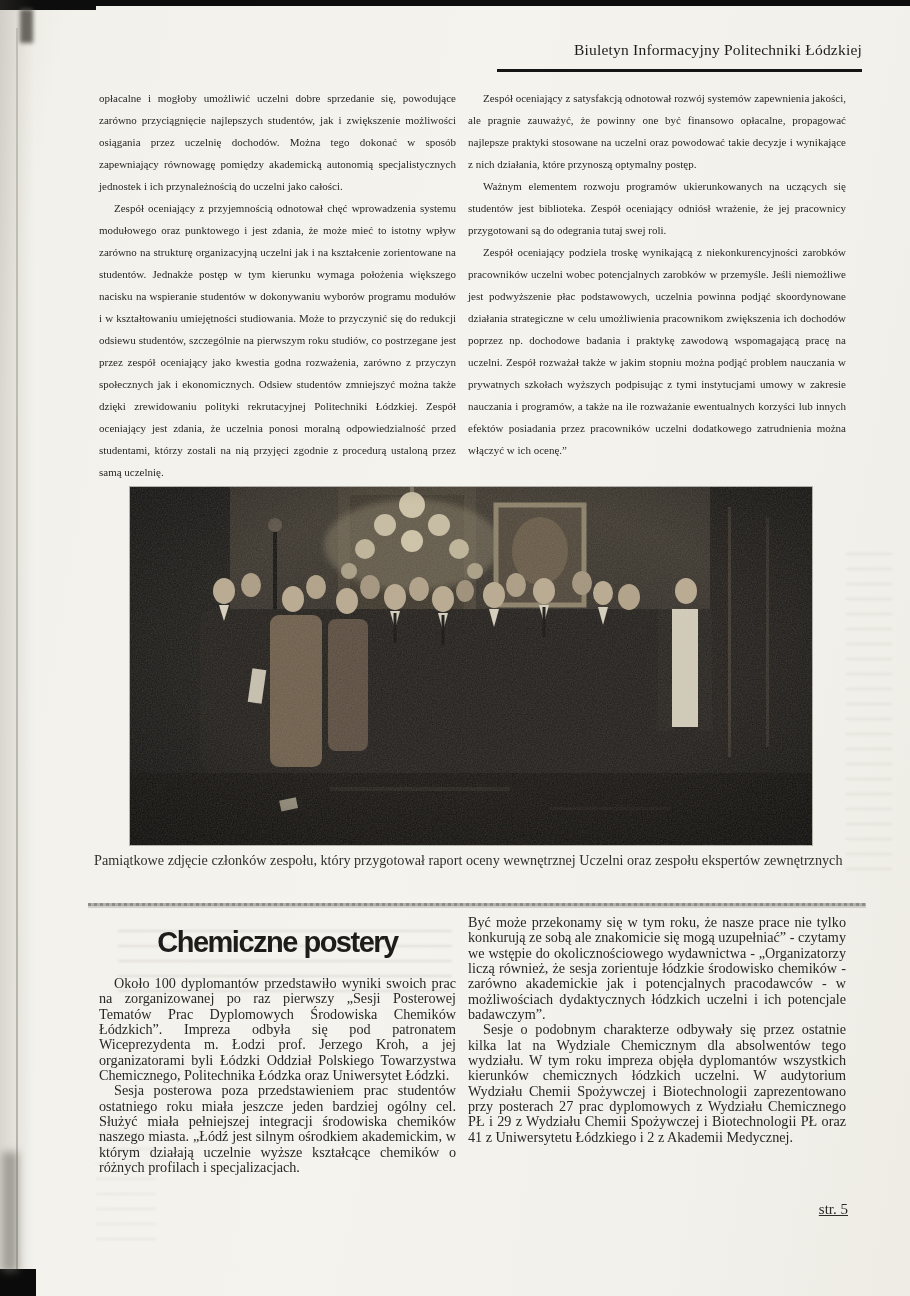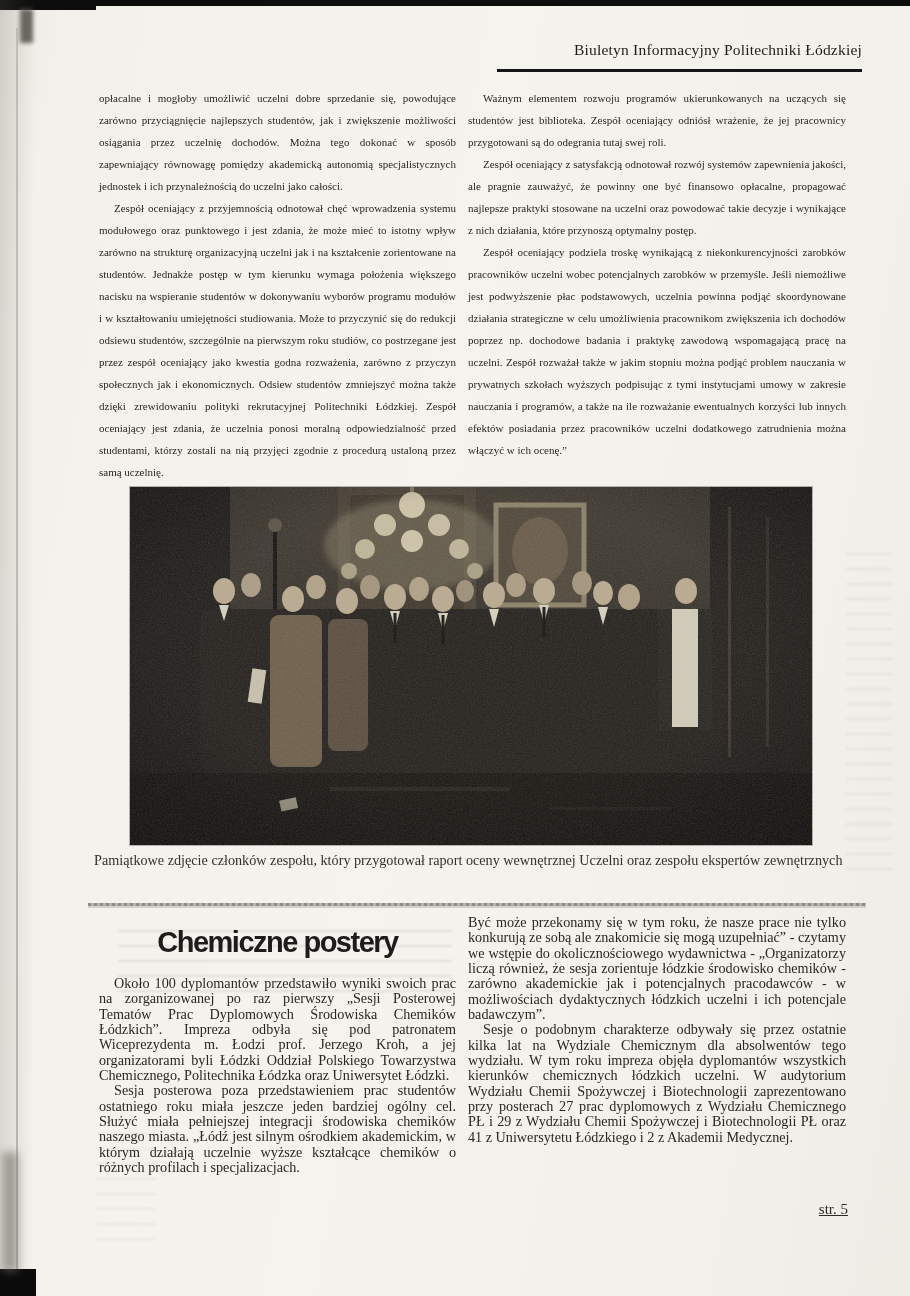--- a/index.html
+++ b/index.html
@@ -71,22 +71,22 @@
   <div class="bleed bleed3"></div>
 
   <div class="header-title">Biuletyn Informacyjny Politechniki Łódzkiej</div>
   <div class="header-rule"></div>
 
   <div class="col col-left">
     <p>opłacalne i mogłoby umożliwić uczelni dobre sprzedanie się, powodujące zarówno przyciągnięcie najlepszych studentów, jak i zwiększenie możliwości osiągania przez uczelnię dochodów. Można tego dokonać w sposób zapewniający równowagę pomiędzy akademicką autonomią specjalistycznych jednostek i ich przynależnością do uczelni jako całości.</p>
     <p class="indent">Zespół oceniający z przyjemnością odnotował chęć wprowadzenia systemu modułowego oraz punktowego i jest zdania, że może mieć to istotny wpływ zarówno na strukturę organizacyjną uczelni jak i na kształcenie zorientowane na studentów. Jednakże postęp w tym kierunku wymaga położenia większego nacisku na wspieranie studentów w dokonywaniu wyborów programu modułów i w kształtowaniu umiejętności studiowania. Może to przyczynić się do redukcji odsiewu studentów, szczególnie na pierwszym roku studiów, co postrzegane jest przez zespół oceniający jako kwestia godna rozważenia, zarówno z przyczyn społecznych jak i ekonomicznych. Odsiew studentów zmniejszyć można także dzięki zrewidowaniu polityki rekrutacyjnej Politechniki Łódzkiej. Zespół oceniający jest zdania, że uczelnia ponosi moralną odpowiedzialność przed studentami, którzy zostali na nią przyjęci zgodnie z procedurą ustaloną przez samą uczelnię.</p>
   </div>
   <div class="col col-right">
+    <p class="indent">Zespół oceniający z satysfakcją odnotował rozwój systemów zapewnienia jakości, ale pragnie zauważyć, że powinny one być finansowo opłacalne, propagować najlepsze praktyki stosowane na uczelni oraz powodować takie decyzje i wynikające z nich działania, które przynoszą optymalny postęp.</p>
     <p class="indent">Ważnym elementem rozwoju programów ukierunkowanych na uczących się studentów jest biblioteka. Zespół oceniający odniósł wrażenie, że jej pracownicy przygotowani są do odegrania tutaj swej roli.</p>
-    <p class="indent">Zespół oceniający z satysfakcją odnotował rozwój systemów zapewnienia jakości, ale pragnie zauważyć, że powinny one być finansowo opłacalne, propagować najlepsze praktyki stosowane na uczelni oraz powodować takie decyzje i wynikające z nich działania, które przynoszą optymalny postęp.</p>
     <p class="indent">Zespół oceniający podziela troskę wynikającą z niekonkurencyjności zarobków pracowników uczelni wobec potencjalnych zarobków w przemyśle. Jeśli niemożliwe jest podwyższenie płac podstawowych, uczelnia powinna podjąć skoordynowane działania strategiczne w celu umożliwienia pracownikom zwiększenia ich dochodów poprzez np. dochodowe badania i praktykę zawodową wspomagającą pracę na uczelni. Zespół rozważał także w jakim stopniu można podjąć problem nauczania w prywatnych szkołach wyższych podpisując z tymi instytucjami umowy w zakresie nauczania i programów, a także na ile rozważanie ewentualnych korzyści lub innych efektów posiadania przez pracowników uczelni dodatkowego zatrudnienia można włączyć w ich ocenę.”</p>
   </div>
 
   <div class="photo-wrap">
     <svg width="682" height="358" viewBox="0 0 682 358" xmlns="http://www.w3.org/2000/svg">
       <defs>
         <linearGradient id="wallgrad" x1="0" y1="0" x2="0" y2="1">
           <stop offset="0" stop-color="#3c362d"></stop>
             <stop offset="1" stop-color="#282420"></stop>
         </linearGradient>

